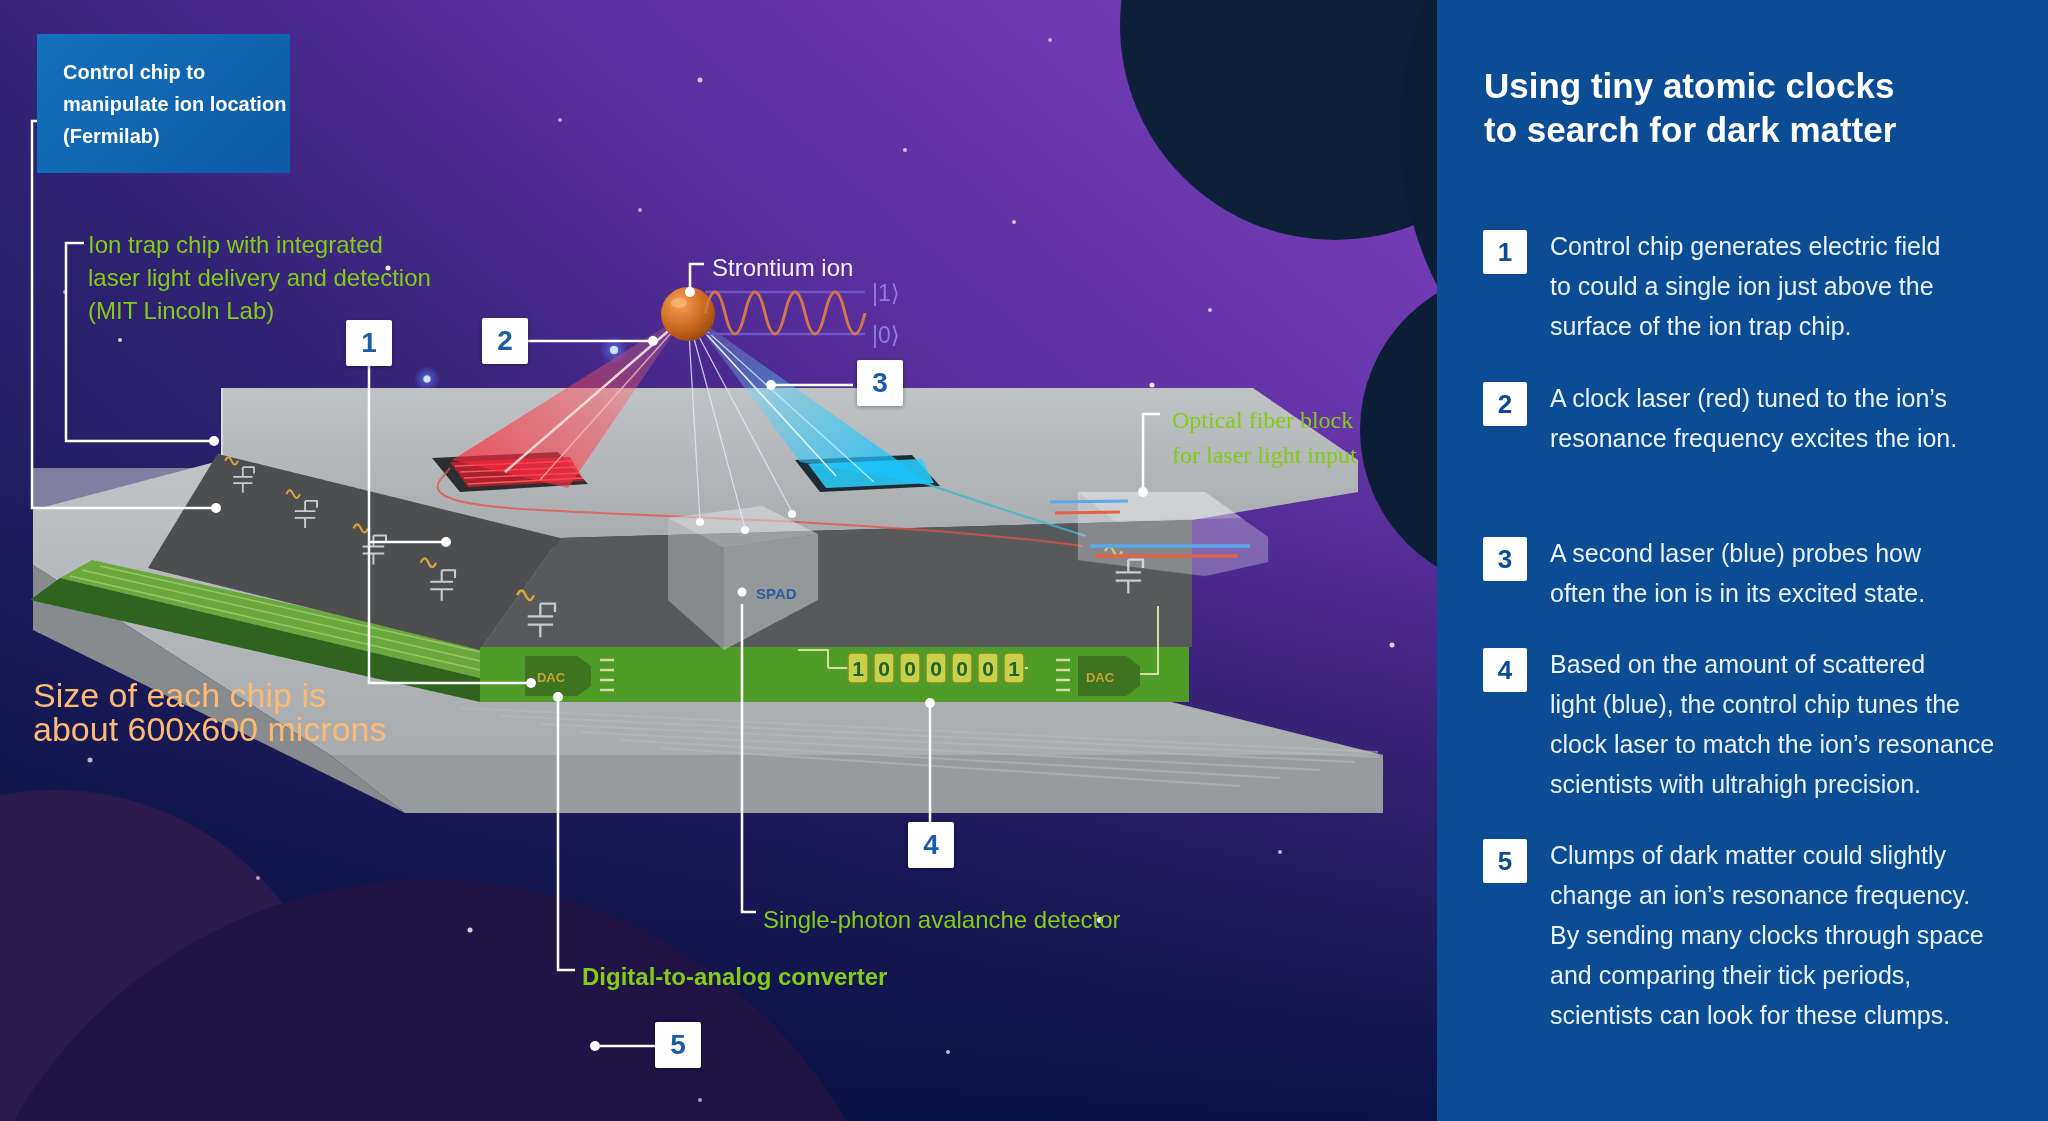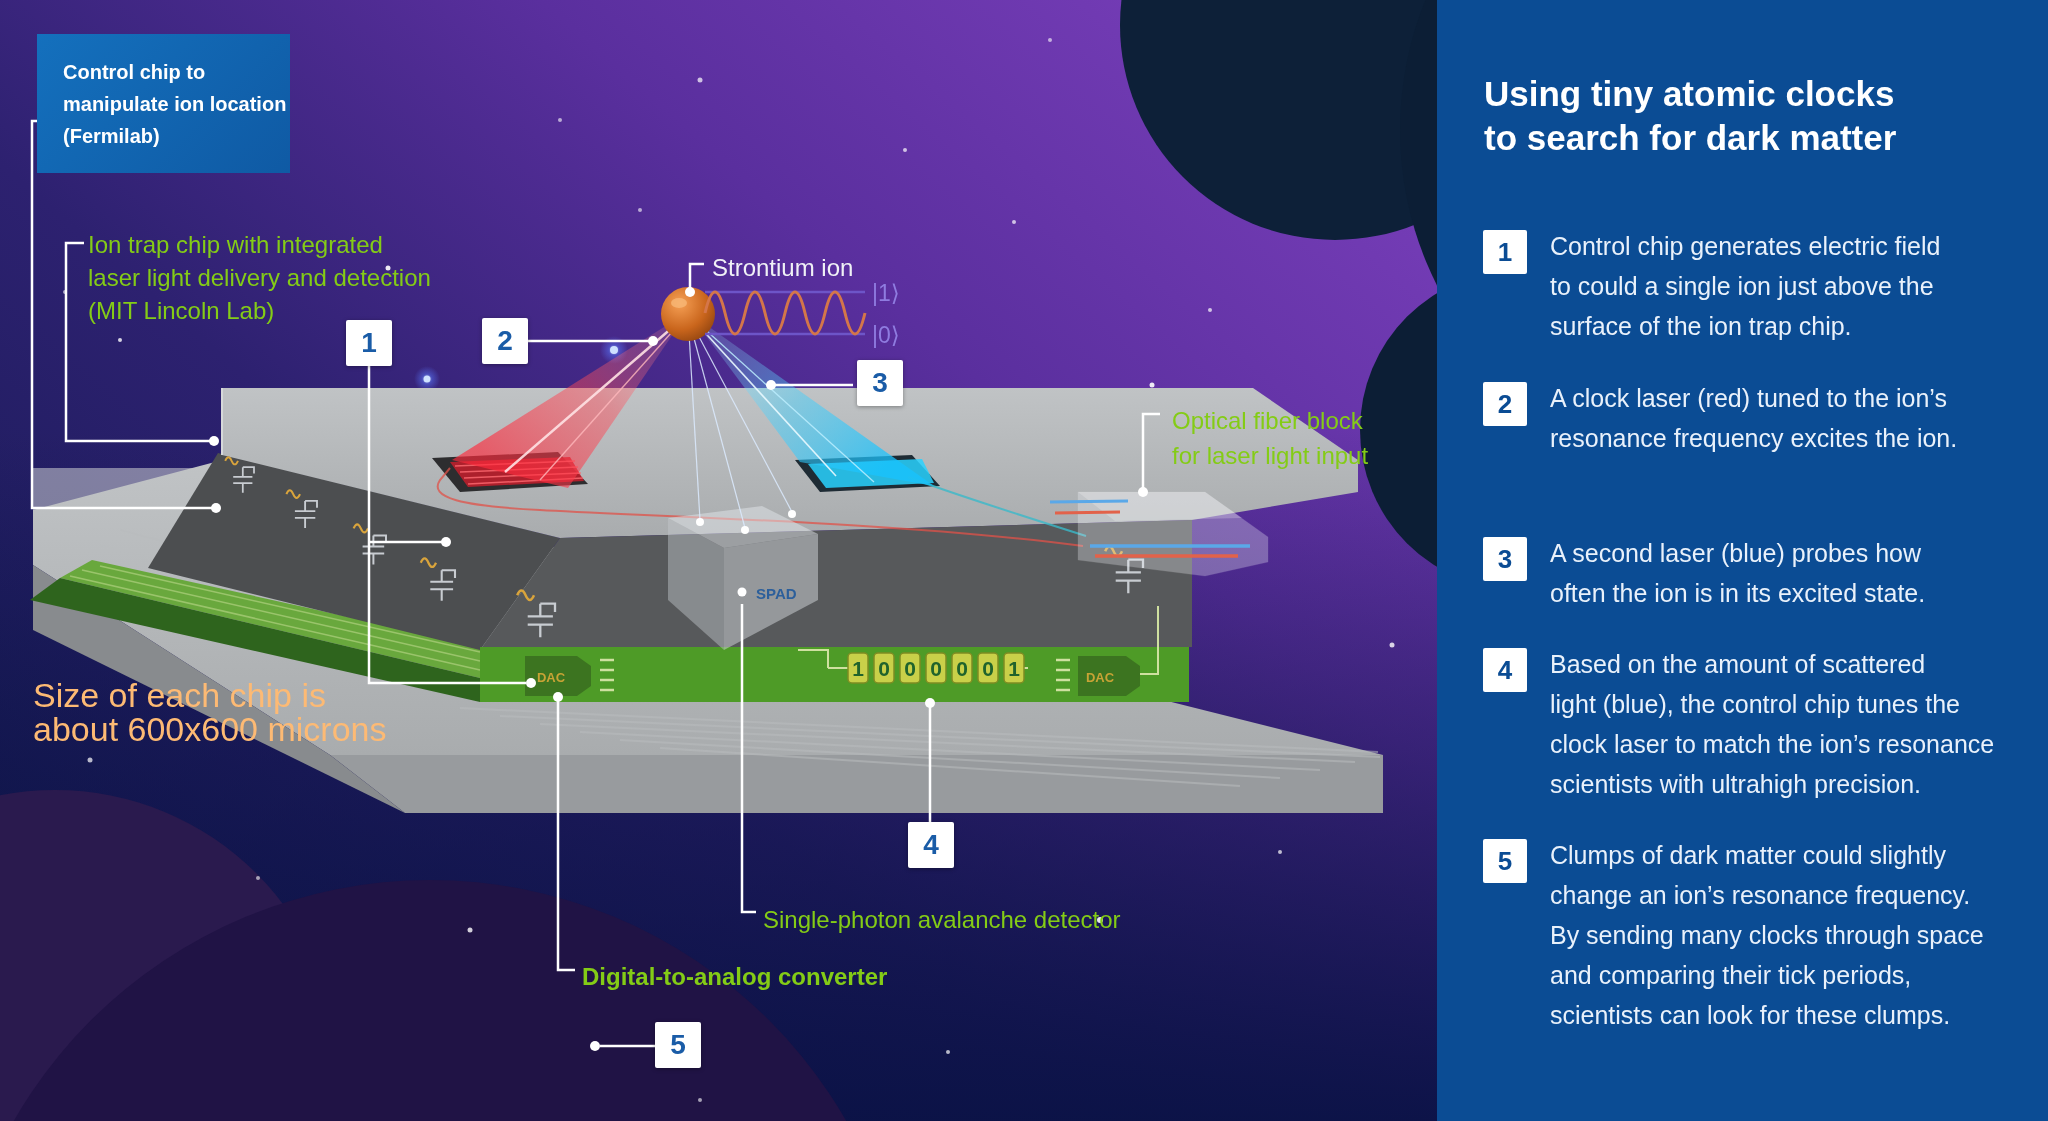--- a/index.html
+++ b/index.html
@@ -9,38 +9,38 @@
 
   
   .ovl{position:absolute;color:#e8eaf2;}
   #callout-control{left:37px;top:34px;width:253px;height:139px;
     background:linear-gradient(135deg,#1470bd,#0f5aa4);
     color:#fff;font-weight:bold;font-size:20px;line-height:32px;
     padding:22px 0 0 26px;box-sizing:border-box;}
   .lbl{font-size:24px;line-height:33px;color:#84cc16;}
   #lbl-iontrap{left:88px;top:228px;}
   #lbl-strontium{left:712px;top:254px;font-size:24px;color:#f0f1f6;}
-  #lbl-fiber{left:1172px;top:403px;line-height:35px;}
+  #lbl-fiber{left:1172px;top:403px;line-height:35px;font-family:Liberation Serif, serif;}
   #lbl-size{left:33px;top:678px;font-size:34px;line-height:34px;color:#fdba74;}
   #lbl-spadfull{left:763px;top:903px;}
   #lbl-dacfull{left:582px;top:960px;font-weight:bold;}
 
   .marker{position:absolute;width:46px;height:46px;background:#fff;
     color:#1a5ca7;font-weight:bold;font-size:28px;display:flex;
     align-items:center;justify-content:center;border-radius:2px;
     box-shadow:0 1px 4px rgba(0,0,0,.35);}
   #m1{left:346px;top:320px;} #m2{left:482px;top:318px;}
   #m3{left:857px;top:360px;} #m4{left:908px;top:822px;}
   #m5{left:655px;top:1022px;}
 
   
   #panel{position:absolute;left:1437px;top:0;width:611px;height:1121px;
     background:#0b4c94;}
   #panel-title{position:absolute;left:47px;top:64px;width:520px;
-    color:#fff;font-weight:bold;font-size:35px;line-height:44px;margin-top:8px;}
+    color:#fff;font-weight:bold;font-size:35px;line-height:44px;}
   .step{position:absolute;left:46px;width:540px;display:flex;}
   .step-num{width:44px;height:44px;background:#fff;color:#0b4c94;
     font-weight:bold;font-size:26px;display:flex;align-items:center;
     justify-content:center;flex:none;margin-right:23px;border-radius:2px;}
   .step-text{color:#e9f1fb;font-size:25px;line-height:40px;margin-top:-4px;}
   #step1{top:230px;} #step2{top:382px;} #step3{top:537px;}
   #step4{top:648px;} #step5{top:839px;}
 </style>
 </head>
 <body>

